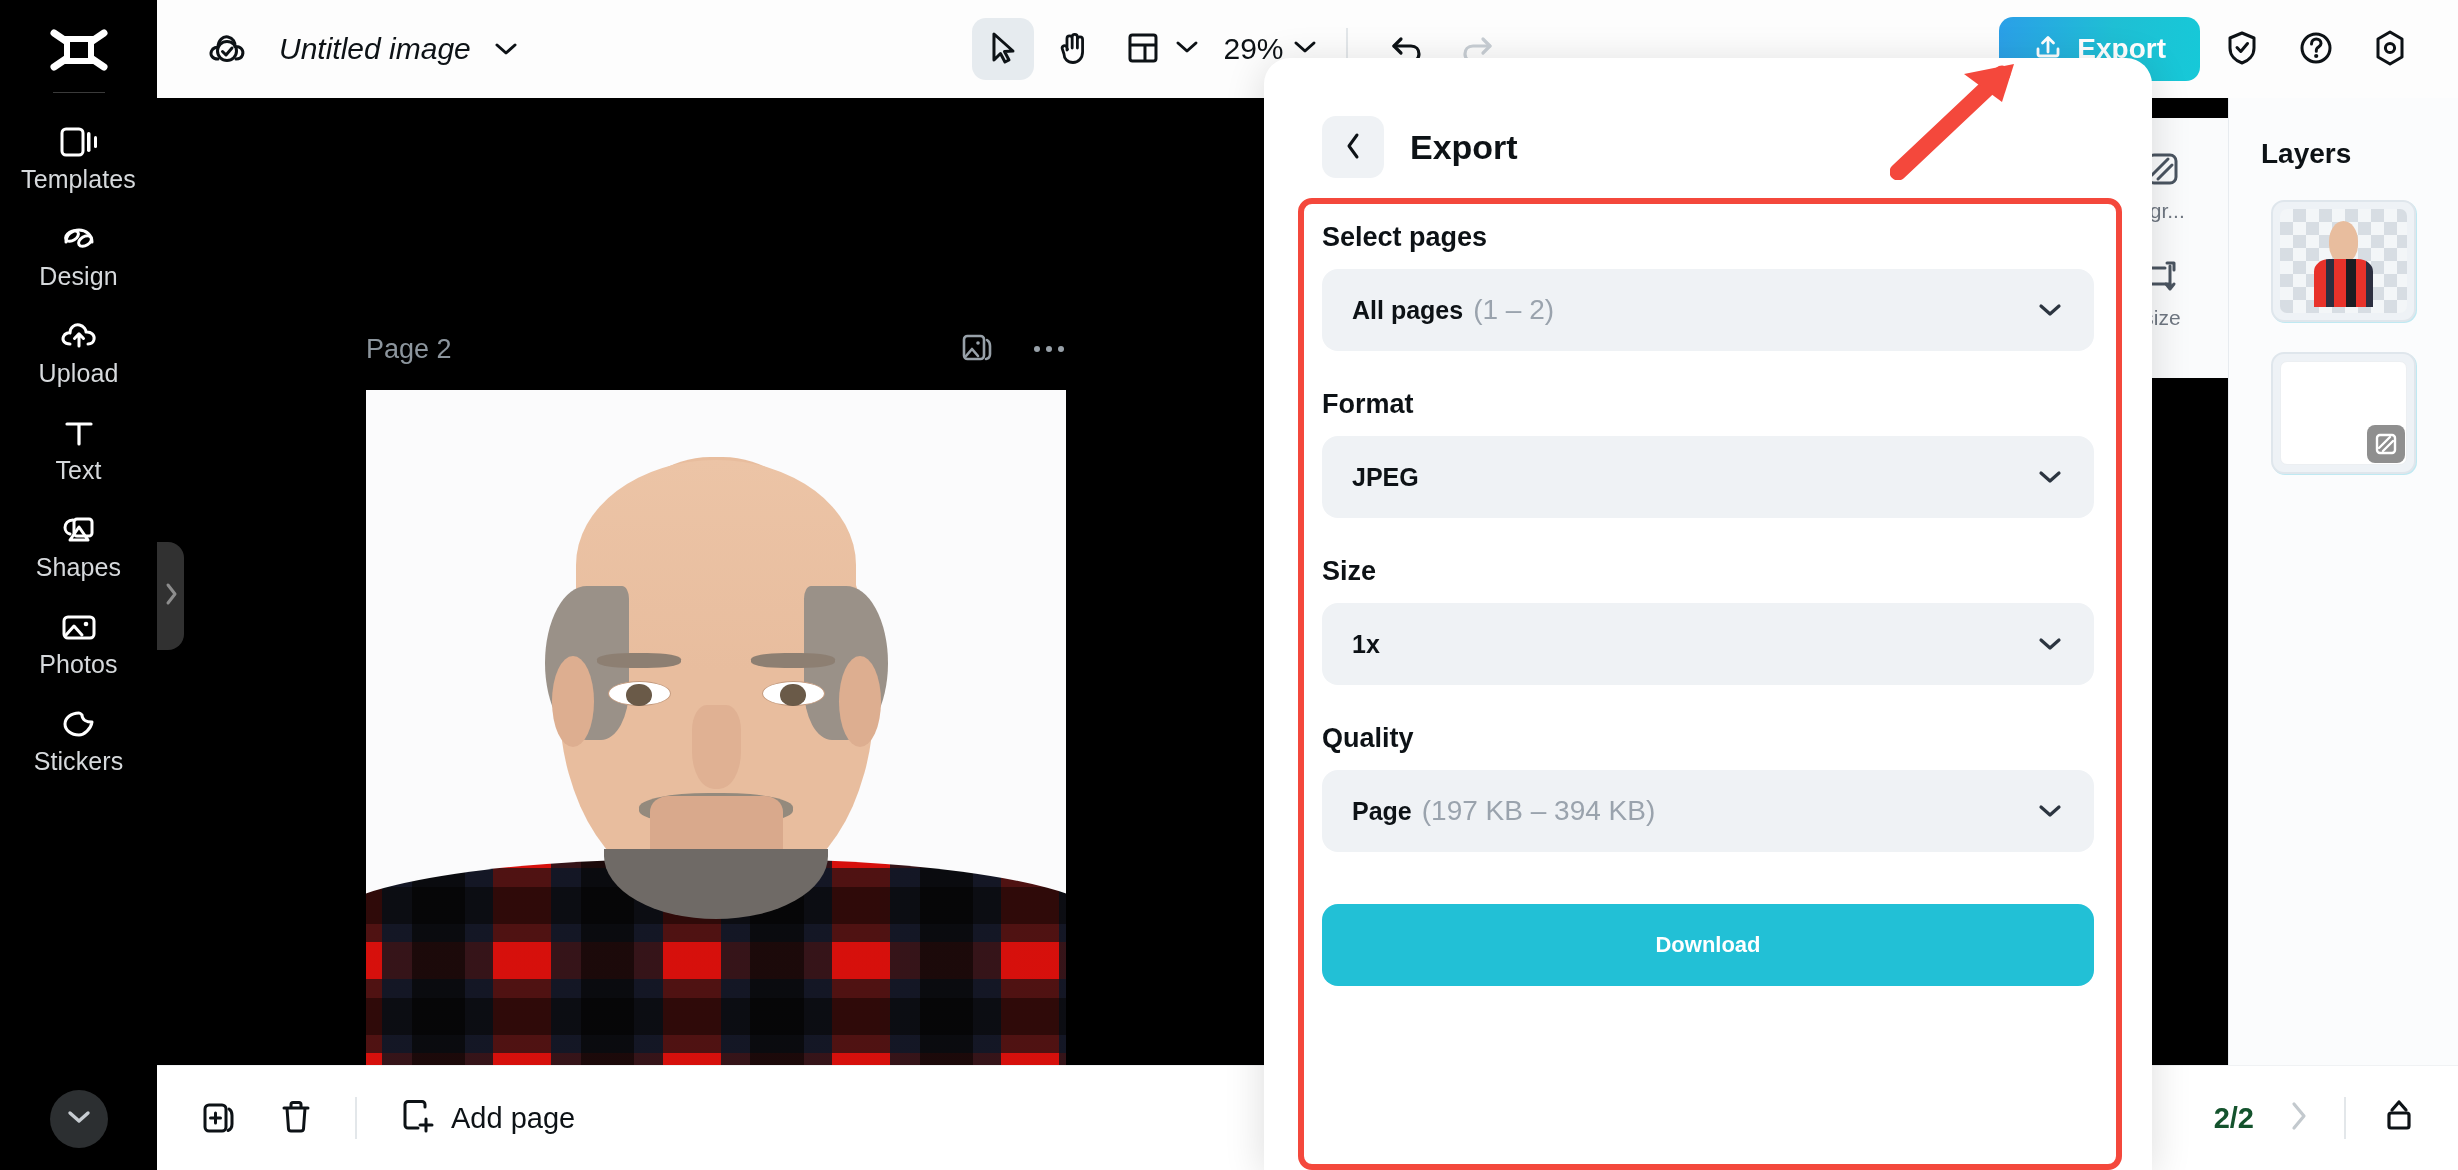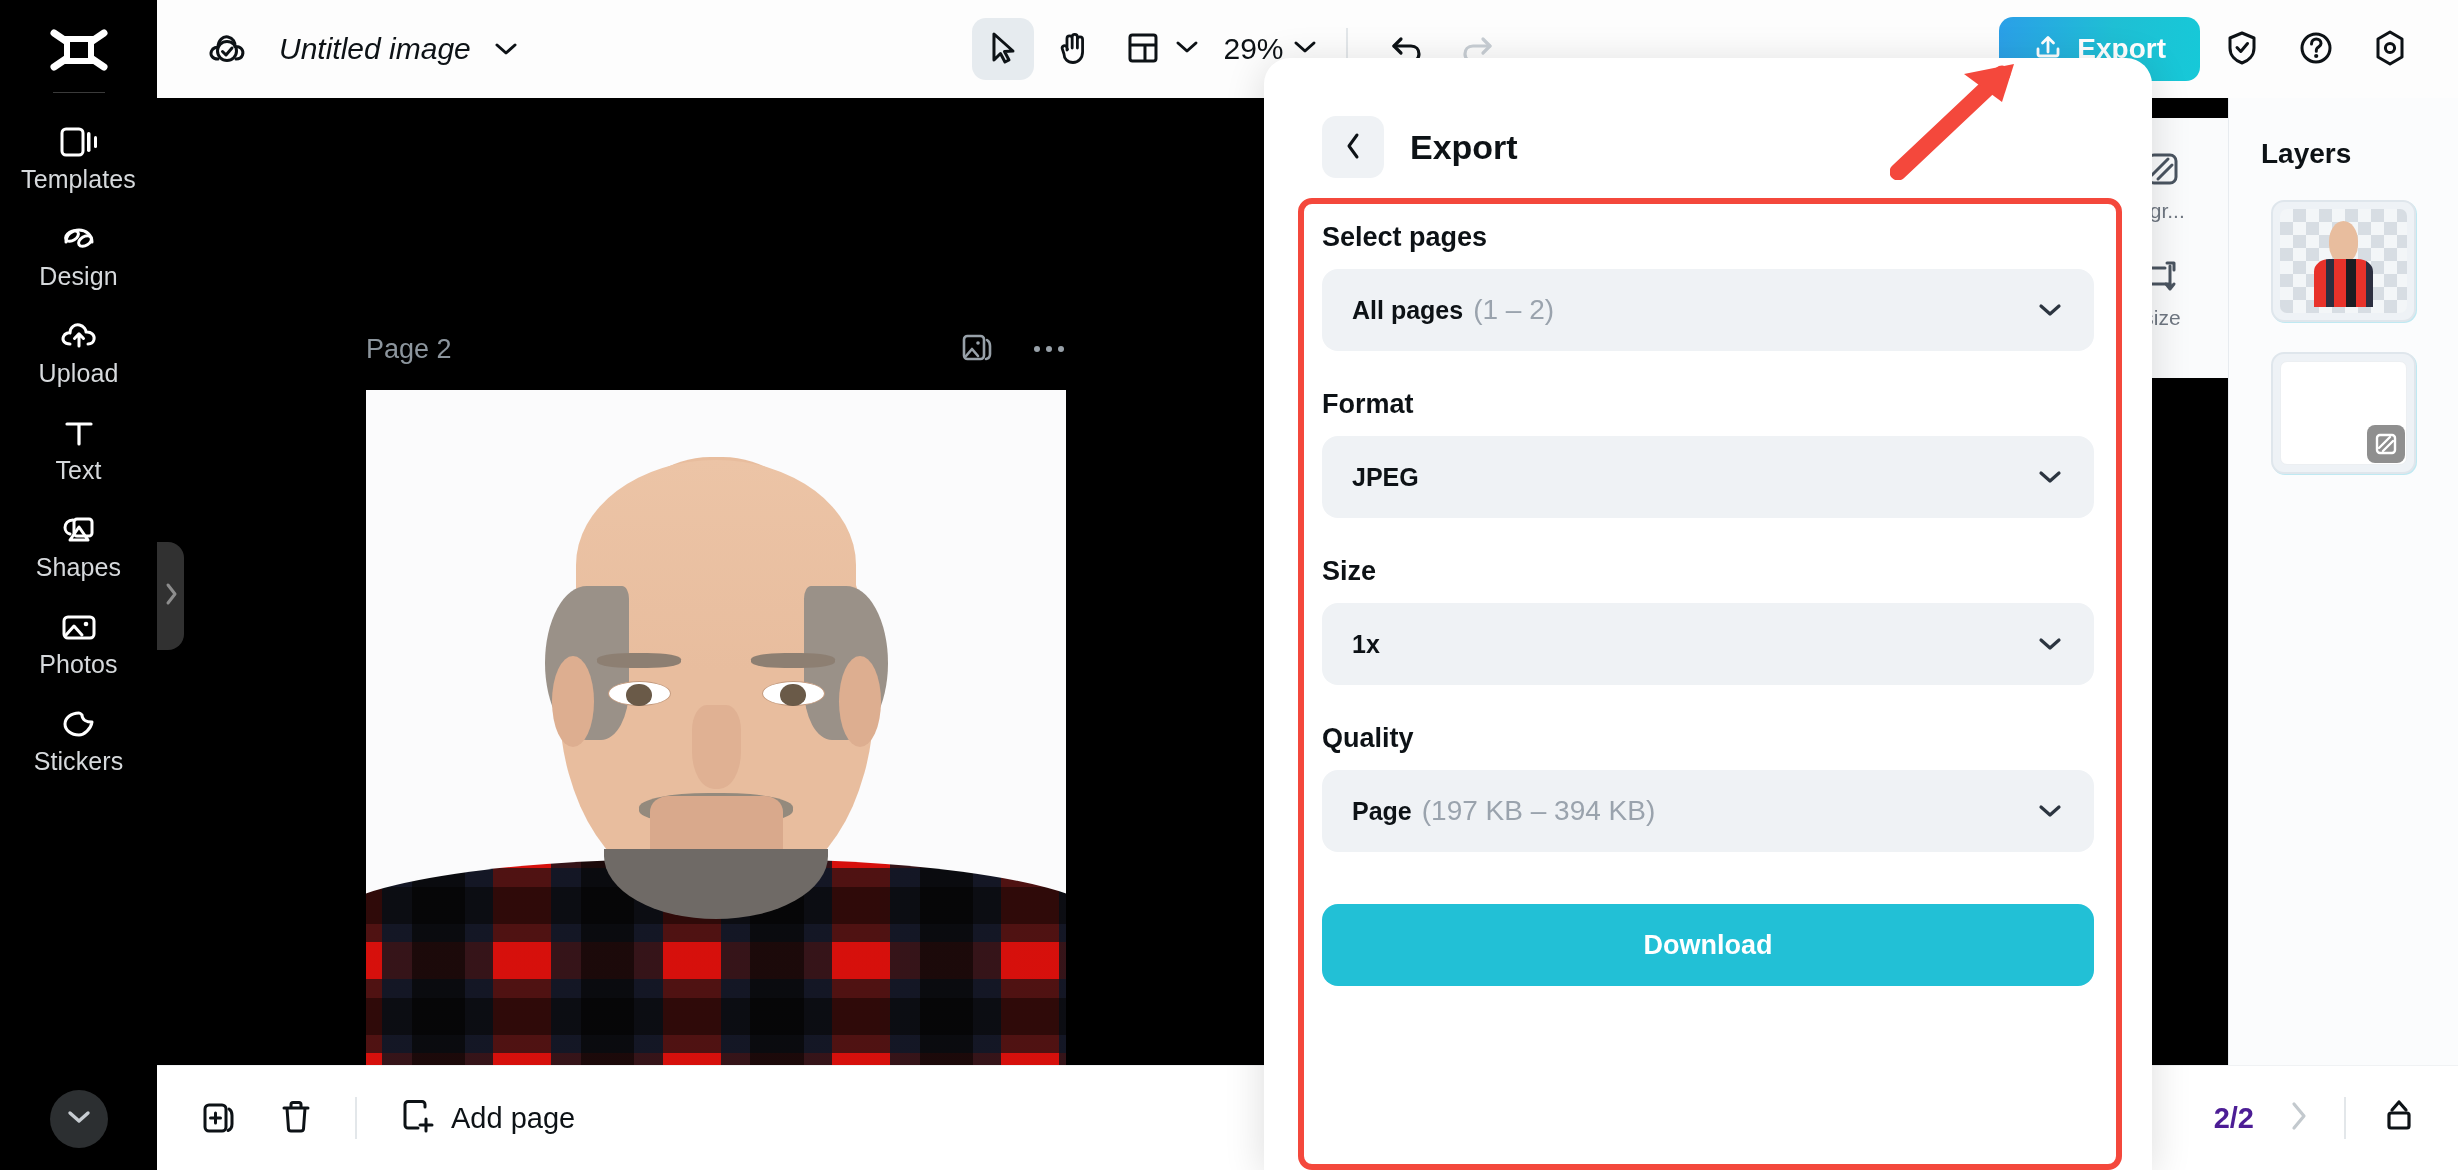--- a/index.html
+++ b/index.html
@@ -173,21 +173,21 @@
     position: absolute; left: 157px; right: 0; bottom: 0; height: 105px;
     background: #fff; display: flex; align-items: center; z-index: 18;
     border-top: 1px solid #f0f2f4;
   }
   .bb-left { display: flex; align-items: center; gap: 42px; margin-left: 44px; }
   .bb-div { width: 2px; height: 42px; background: #e3e7ea; }
   .bb-add { display: flex; align-items: center; gap: 16px; cursor: pointer; }
   .bb-add-lbl { font-size: 29px; color: #0d1216; }
   .bb-right { margin-left: auto; display: flex; align-items: center;
     gap: 34px; margin-right: 40px; }
-  .pg-ind { font-size: 29px; font-weight: 700; color: #4c1d95; }
+  .pg-ind { font-size: 29px; font-weight: 700; color: #14532d; }
 
   
   .export-panel {
     position: absolute; left: 1264px; top: 58px; width: 888px; height: 1112px;
     background: #fff; border-radius: 26px 26px 0 0;
     box-shadow: 0 6px 40px rgba(0,0,0,.14); z-index: 40;
     padding: 58px 58px 0 58px;
   }
   .ep-head { display: flex; align-items: center; gap: 8px; }
   .back-btn { width: 62px; height: 62px; border-radius: 14px; background: #eff2f5;
@@ -199,21 +199,21 @@
   .fld {
     height: 82px; background: #eff2f5; border-radius: 16px;
     display: flex; align-items: center; padding: 0 30px; cursor: pointer;
     margin-bottom: 38px;
   }
   .fld-val { font-size: 25px; font-weight: 600; color: #0d1216; }
   .fld-sub { font-size: 28px; color: #9aa3ad; margin-left: 10px; font-weight: 400; }
   .fld-caret { margin-left: auto; display: flex; }
   .dl-btn {
     height: 82px; width: 100%; border: 0; border-radius: 16px;
-    background: #22c0d6; color: #fff; font-size: 27px; font-weight: 600;
+    background: #22c0d6; color: #fff; font-size: 22px; font-weight: 600;
     cursor: pointer; font-family: "Liberation Sans", sans-serif; margin-top: 14px;
   }
 
   
   .anno-box {
     position: absolute; left: 1298px; top: 198px; width: 824px; height: 972px;
     border: 6px solid #f4483c; border-radius: 14px; z-index: 60; pointer-events: none;
   }
   .anno-arrow { position: absolute; left: 1890px; top: 60px; width: 130px; height: 120px;
     z-index: 61; pointer-events: none; }

